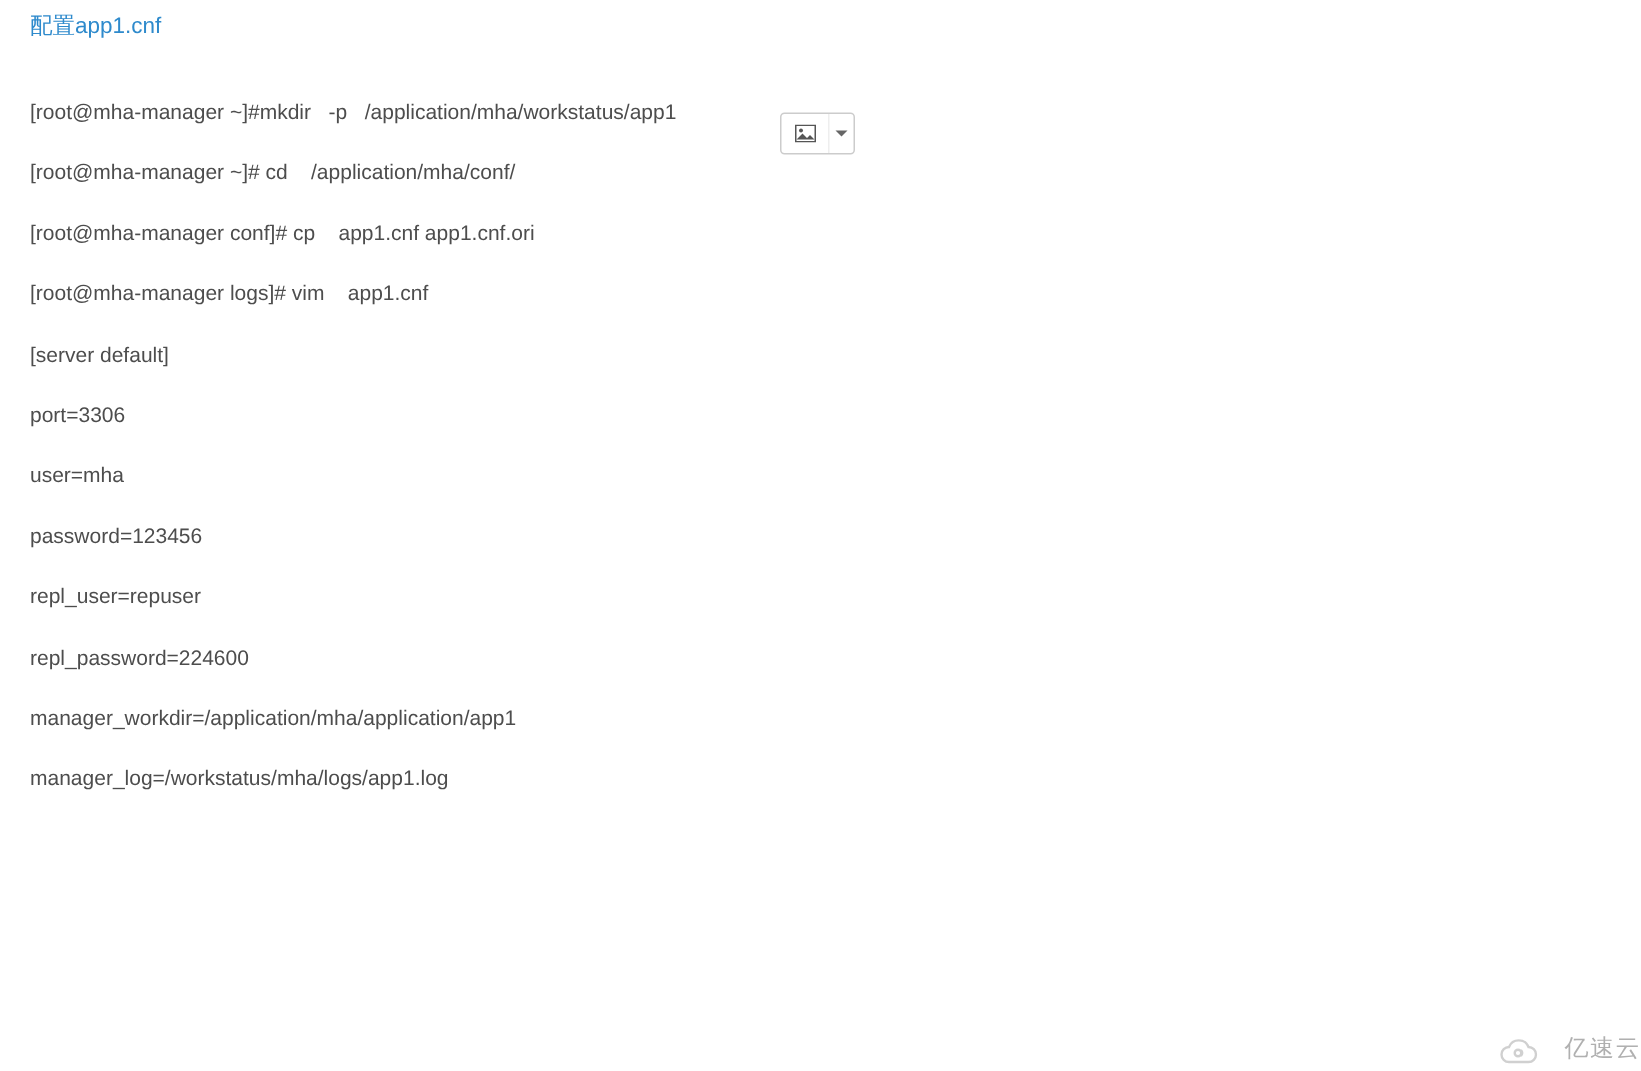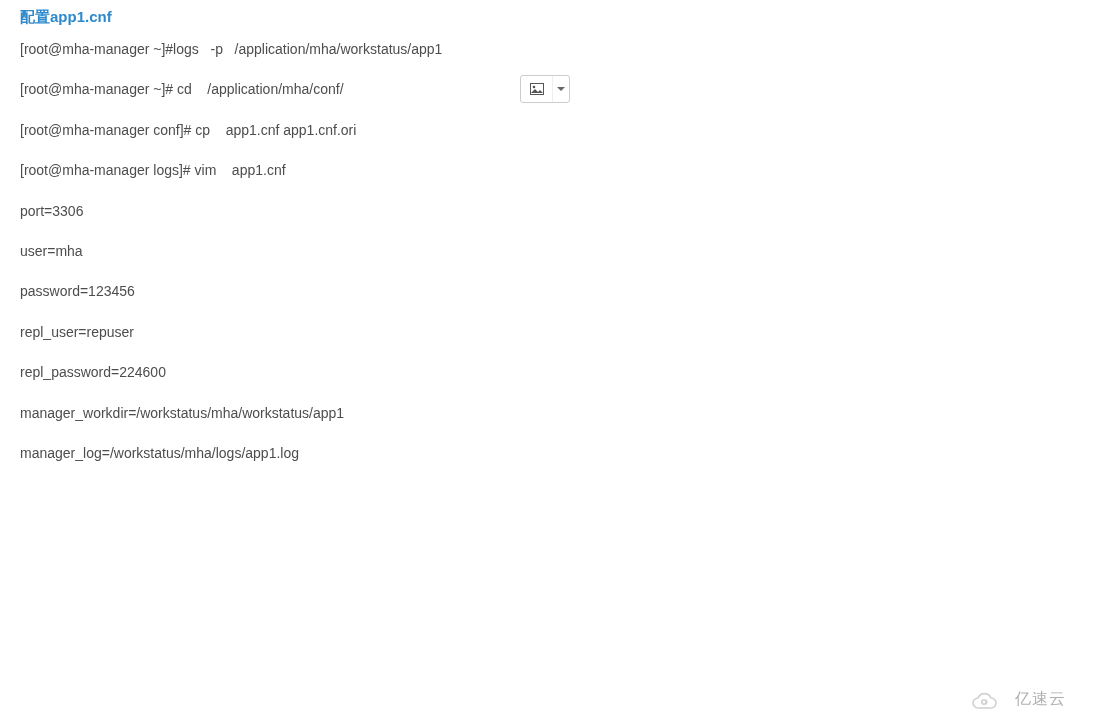--- a/index.html
+++ b/index.html
@@ -15,23 +15,23 @@
       width: 1094px;
       height: 714px;
       position: relative;
       overflow: hidden;
     }
     .content {
       padding: 8px 20px 20px 20px;
     }
     .heading {
       color: #2e8acc;
-      font-weight: bold;
+      font-weight: normal;
       font-size: 15px;
-      margin-bottom: 11px;
+      margin-bottom: 36px;
     }
     .para {
       color: #4d4d4d;
       font-size: 14px;
       line-height: 1.6;
       margin-bottom: 18px;
       white-space: pre;
     }
     .image-toggle {
       position: absolute;
@@ -59,21 +59,21 @@
     }
     .caret-down {
       width: 0;
       height: 0;
       border-left: 4px solid transparent;
       border-right: 4px solid transparent;
       border-top: 4px solid #666;
     }
     .watermark {
       position: absolute;
-      right: 28px;
+      right: 0;
       bottom: 4px;
       display: flex;
       align-items: flex-end;
       gap: 18px;
       color: #aaa;
       font-size: 16px;
     }
     .watermark svg {
       opacity: 0.55;
     }
@@ -81,30 +81,31 @@
       color: #b0b0b0;
       letter-spacing: 1px;
     }
   </style>
 </head>
 <body>
 
 <div class="content">
   <div class="heading">配置app1.cnf</div>
 
-  <p class="para">[root@mha-manager ~]#logs   -p   /application/mha/workstatus/app1</p>
+  <p class="para">[root@mha-manager ~]#mkdir   -p   /application/mha/workstatus/app1</p>
   <p class="para">[root@mha-manager ~]# cd    /application/mha/conf/</p>
   <p class="para">[root@mha-manager conf]# cp    app1.cnf app1.cnf.ori</p>
   <p class="para">[root@mha-manager logs]# vim    app1.cnf</p>
+  <p class="para">[server default]</p>
   <p class="para">port=3306</p>
   <p class="para">user=mha</p>
   <p class="para">password=123456</p>
   <p class="para">repl_user=repuser</p>
   <p class="para">repl_password=224600</p>
-  <p class="para">manager_workdir=/workstatus/mha/workstatus/app1</p>
+  <p class="para">manager_workdir=/application/mha/application/app1</p>
   <p class="para">manager_log=/workstatus/mha/logs/app1.log</p>
 </div>
 
 <div class="image-toggle">
   <div class="icon-wrap">
     <svg width="14" height="12" viewBox="0 0 14 12">
       <rect x="0.5" y="0.5" width="13" height="11" fill="none" stroke="#555" stroke-width="1"></rect>
       <circle cx="4" cy="4" r="1.3" fill="#555"></circle>
       <path d="M1 10 L5 6 L8 9 L10 7 L13 10 Z" fill="#555"></path>
     </svg>

